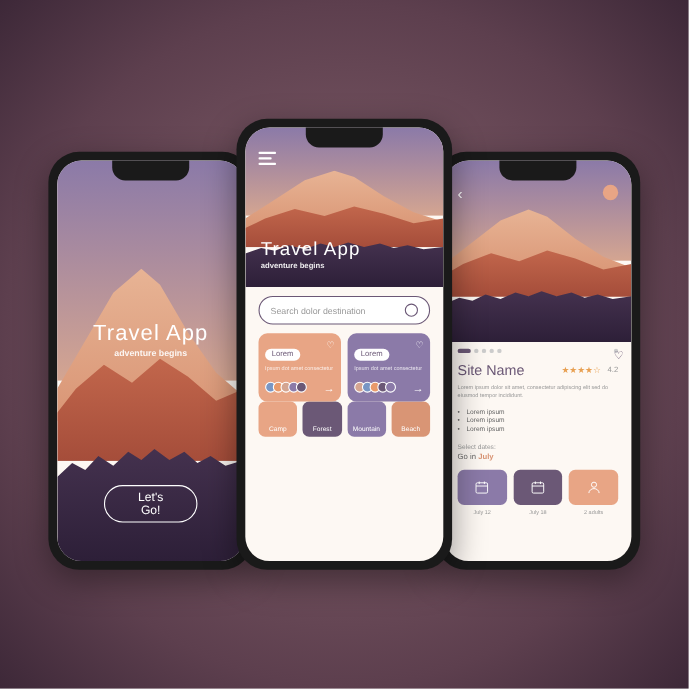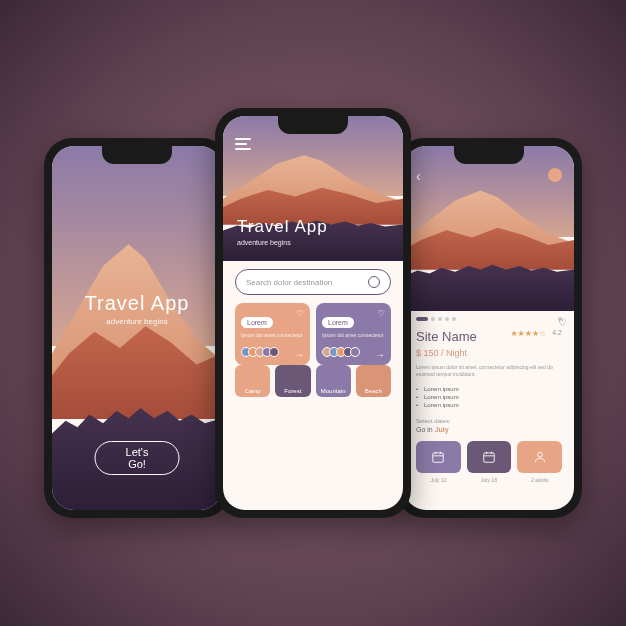--- a/index.html
+++ b/index.html
@@ -10,21 +10,21 @@
 .notch{position:absolute;top:8px;left:50%;transform:translateX(-50%);width:70px;height:18px;background:#1a1a1a;border-radius:0 0 12px 12px;z-index:10}
 .screen{width:100%;height:100%;background:#fdf8f3;border-radius:22px;overflow:hidden;position:relative}
 .mountain-bg{position:absolute;top:0;left:0;width:100%;height:100%}
 .sky{position:absolute;top:0;left:0;width:100%;height:55%;background:linear-gradient(180deg,#8b7aa8 0%,#a88a9f 40%,#d4a591 100%)}
 .mtn-back{position:absolute;top:25%;left:0;width:100%;height:40%;background:linear-gradient(180deg,#e8b596 0%,#d99575 100%);clip-path:polygon(0 80%,15% 50%,30% 20%,45% 5%,55% 15%,70% 45%,85% 70%,100% 85%,100% 100%,0 100%)}
 .mtn-mid{position:absolute;top:45%;left:0;width:100%;height:30%;background:linear-gradient(180deg,#c76b4f 0%,#a54d3a 100%);clip-path:polygon(0 60%,10% 40%,25% 20%,40% 35%,55% 15%,70% 30%,85% 50%,100% 40%,100% 100%,0 100%)}
 .mtn-front{position:absolute;bottom:0;left:0;width:100%;height:35%;background:linear-gradient(180deg,#4a3654 0%,#2d1f38 100%);clip-path:polygon(0 40%,8% 30%,15% 35%,22% 25%,30% 32%,38% 22%,45% 28%,52% 20%,60% 28%,68% 22%,75% 30%,82% 25%,90% 32%,100% 28%,100% 100%,0 100%)}
 .screen1 .mountain-bg{height:100%}
 .screen1-content{position:absolute;top:40%;left:0;width:100%;text-align:center;color:#fff;z-index:5}
 .app-title{font-size:20px;font-weight:400;letter-spacing:1px}
-.app-sub{font-size:8px;font-weight:400;opacity:0.9;margin-top:2px}
+.app-sub{font-size:8px;font-weight:700;opacity:0.9;margin-top:2px}
 .lets-go{position:absolute;bottom:35px;left:50%;transform:translateX(-50%);padding:4px 28px;border:1.5px solid #fff;color:#fff;border-radius:20px;font-size:11px;background:transparent;z-index:5}
 .screen2 .hero{height:145px;position:relative}
 .screen2 .hero .mountain-bg{height:100%}
 .hamburger{position:absolute;top:22px;left:12px;z-index:6;display:flex;flex-direction:column;gap:3px}
 .hamburger span{width:16px;height:2px;background:#fff;border-radius:1px}
 .hamburger span:nth-child(2){width:12px}
 .hero-title{position:absolute;bottom:15px;left:14px;color:#fff;z-index:5}
 .hero-title .app-title{font-size:17px}
 .hero-title .app-sub{font-size:7px}
 .search{margin:8px 12px;padding:6px 10px;background:#fff;border:1px solid #6b5876;border-radius:15px;font-size:8px;color:#999;display:flex;align-items:center}
@@ -46,21 +46,21 @@
 .cat{flex:1;height:32px;border-radius:6px;display:flex;align-items:flex-end;justify-content:center;padding-bottom:3px;font-size:6px;color:#fff}
 .cat1{background:#e8a585}.cat2{background:#6b5876}.cat3{background:#8b7aa8}.cat4{background:#d99575}
 .screen3 .hero3{height:165px;position:relative}
 .screen3 .hero3 .mountain-bg{height:100%}
 .back-btn{position:absolute;top:22px;left:12px;z-index:6;color:#fff;font-size:14px}
 .profile{position:absolute;top:22px;right:12px;width:14px;height:14px;background:#e8a585;border-radius:50%;z-index:6}
 .dots{display:flex;gap:3px;padding:6px 12px;align-items:center}
 .dots span{width:4px;height:4px;background:#ccc;border-radius:50%}
 .dots span.active{width:12px;background:#6b5876;border-radius:2px}
 .dots .heart{margin-left:auto;color:#6b5876;font-size:10px}
-.site-row{display:flex;align-items:flex-start;padding:2px 12px;gap:6px}
+.site-row{display:flex;align-items:center;padding:2px 12px;gap:6px}
 .site-name{font-size:13px;color:#6b5876;font-weight:500}
 .stars{margin-left:auto;color:#e8a052;font-size:8px}
 .rating{font-size:7px;color:#999}
 .price{font-size:9px;color:#d99575;padding:2px 12px}
 .desc{font-size:5px;color:#999;padding:4px 12px;line-height:1.4}
 .bullets{padding:4px 12px}
 .bullets li{font-size:6px;color:#666;margin-bottom:2px;list-style:none;position:relative;padding-left:8px}
 .bullets li::before{content:"•";position:absolute;left:0}
 .sel-label{font-size:6px;color:#999;padding:4px 12px 0}
 .go-label{font-size:7px;color:#666;padding:2px 12px}
@@ -170,21 +170,20 @@
         <span></span>
         <span></span>
         <span></span>
       <span class="heart">♡</span>
     </div>
     <div class="site-row">
       <div class="site-name">Site Name</div>
       <div class="stars">★★★★☆</div>
       <div class="rating">4.2</div>
     </div>
-    <div class="price">$ 150 / Night</div>
     <div class="desc">Lorem ipsum dolor sit amet, consectetur adipiscing elit sed do eiusmod tempor incididunt.</div>
     <ul class="bullets">
       <li>Lorem ipsum</li>
       <li>Lorem ipsum</li>
       <li>Lorem ipsum</li>
     </ul>
     <div class="sel-label">Select dates:</div>
     <div class="go-label"><span>Go in </span><b>July</b></div>
     <div class="pickers">
       <div class="picker p1">

